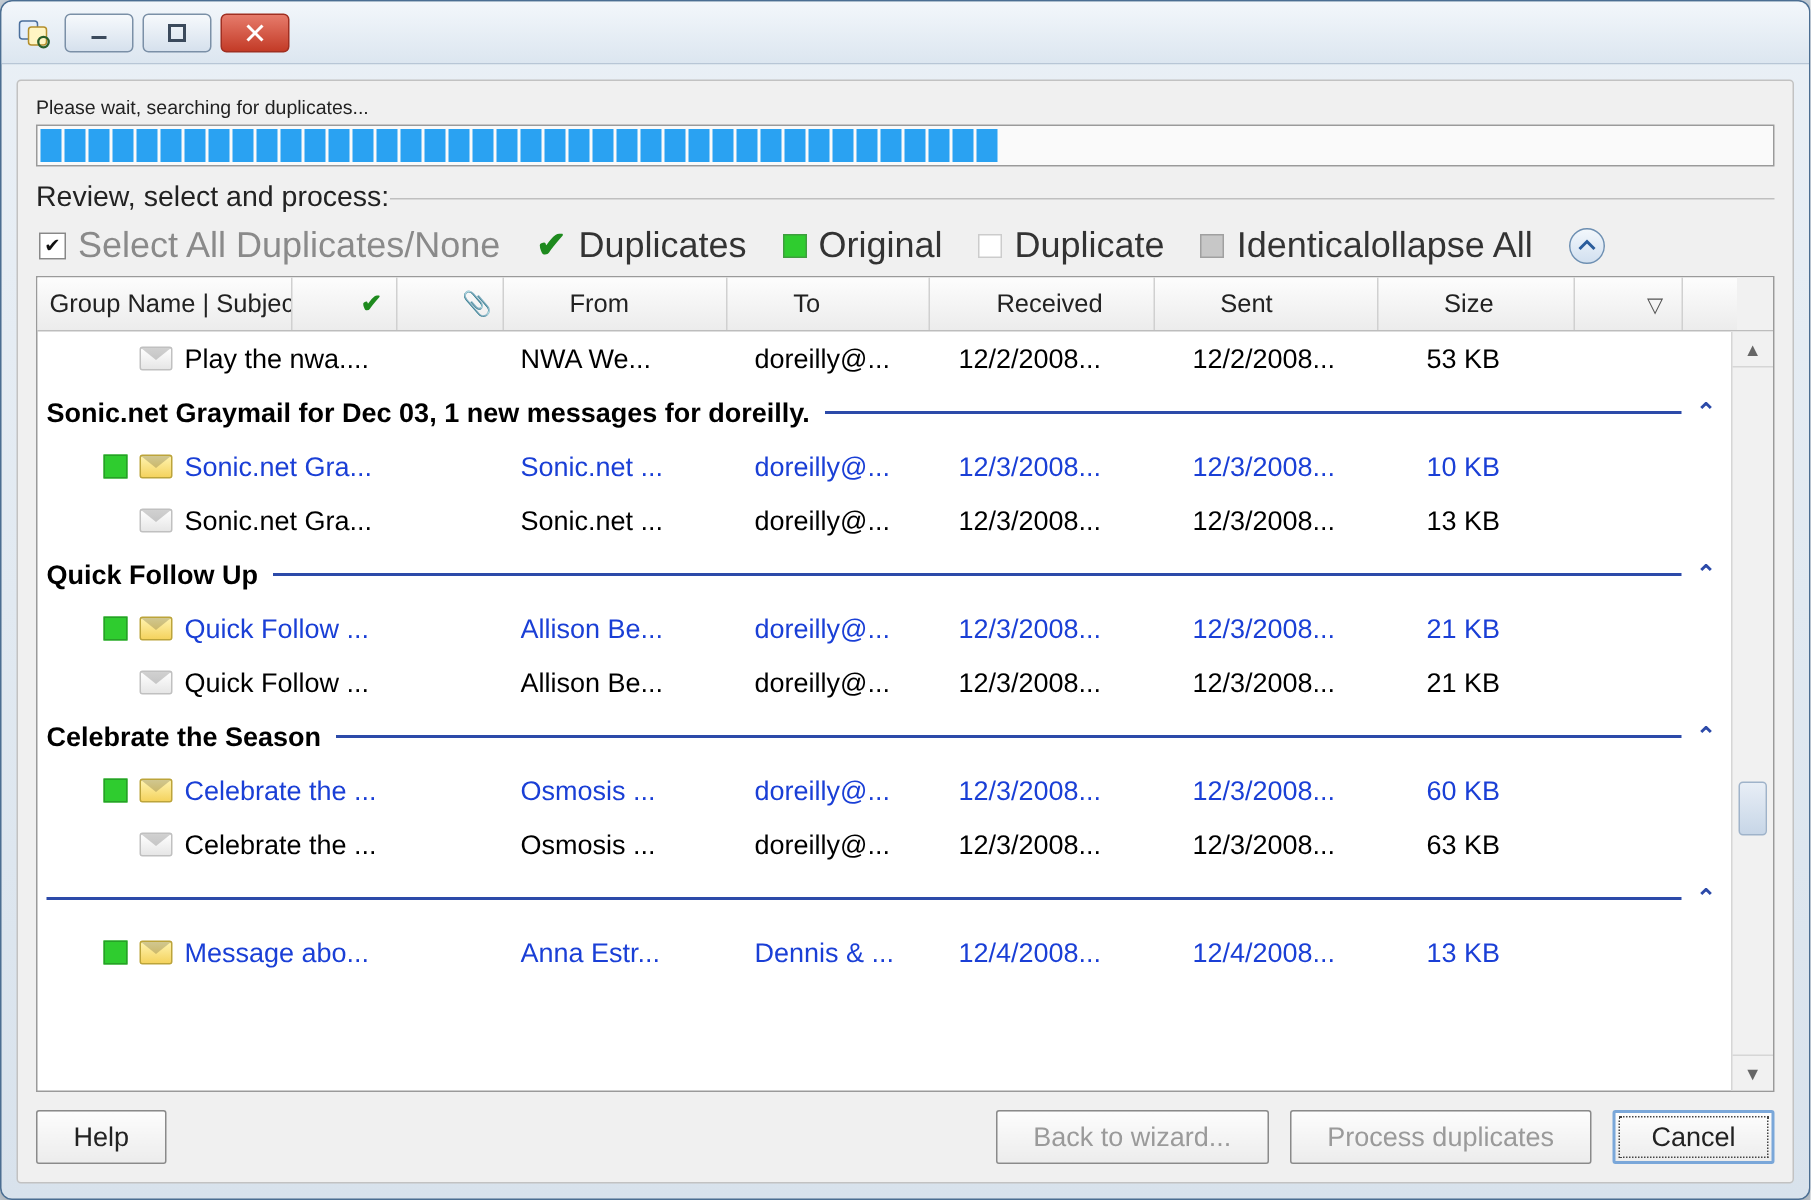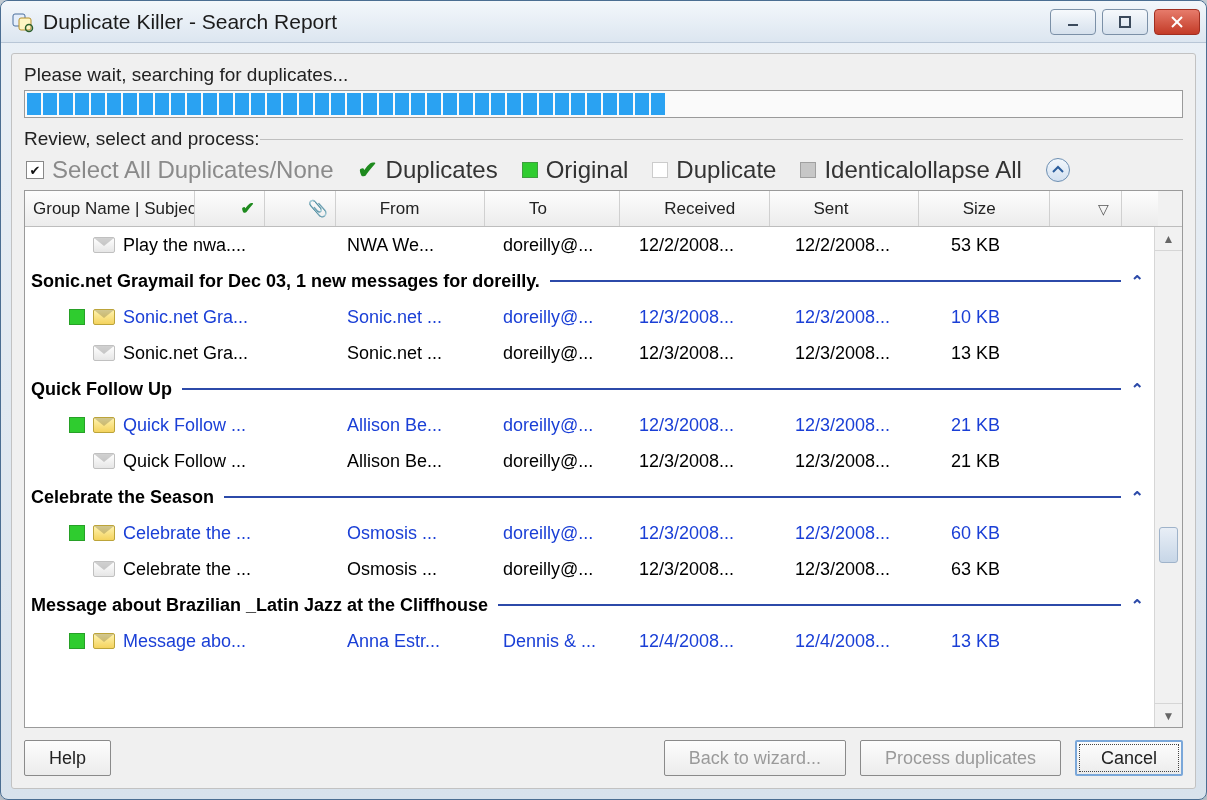--- a/index.html
+++ b/index.html
@@ -57,21 +57,21 @@
     flex: 1;
     margin: 10px;
     background: #f0f0f0;
     border: 1px solid #c2c2c2;
     border-radius: 3px;
     display: flex;
     flex-direction: column;
     padding: 10px 12px 12px 12px;
     min-height: 0;
   }
-  .status-text { color: #222; margin-bottom: 4px; font-size:19px; }
+  .status-text { color: #222; margin-bottom: 4px; font-size:13px; }
   .progress-wrap {
     height: 28px;
     background: #fafafa;
     border: 1px solid #9a9a9a;
     display: flex;
     align-items: center;
     padding: 2px;
     gap: 2px;
   }
   .seg { flex: 0 0 14px; height: 22px; }
@@ -202,21 +202,20 @@
 <div class="window">
 
   <div class="titlebar">
     <span class="app-icon">
       <svg width="22" height="22" viewBox="0 0 22 22">
         <rect x="1" y="3" width="12" height="12" rx="2" fill="#e4eefb" stroke="#4b6f9c"></rect>
         <rect x="7" y="7" width="12" height="12" rx="2" fill="#fff5c3" stroke="#b48f2c"></rect>
         <circle cx="17" cy="17" r="3.5" fill="none" stroke="#2a5f2a" stroke-width="1.5"></circle>
       </svg>
     </span>
-    <span class="title">Duplicate Killer - Search Report</span>
     <div class="win-buttons">
       <div class="win-btn">
           <svg width="14" height="14">
             <line x1="2" y1="10" x2="12" y2="10" stroke="#3b4a5c" stroke-width="2"></line>
           </svg>
         </div>
       <div class="win-btn">
           <svg width="14" height="14">
             <rect x="2" y="2" width="10" height="10" fill="none" stroke="#3b4a5c" stroke-width="2"></rect>
           </svg>
@@ -470,21 +469,20 @@
               </div>
               <div class="cell c-check"></div>
               <div class="cell c-clip"></div>
               <div class="cell c-from">Osmosis ...</div>
               <div class="cell c-to">doreilly@...</div>
               <div class="cell c-recv">12/3/2008...</div>
               <div class="cell c-sent">12/3/2008...</div>
               <div class="cell c-size">63 KB</div>
             </div>
             <div class="grouprow">
-              <span class="gtext">Message about Brazilian _Latin Jazz at the Cliffhouse</span>
               <span class="gline"></span>
               <span class="gcoll">⌃</span>
             </div>
             <div class="row blue">
               <div class="cell c-subject">
                 <span class="flag"></span>
                 <span class="envelope yellow"></span>
                 <span>Message abo...</span>
               </div>
               <div class="cell c-check"></div>

